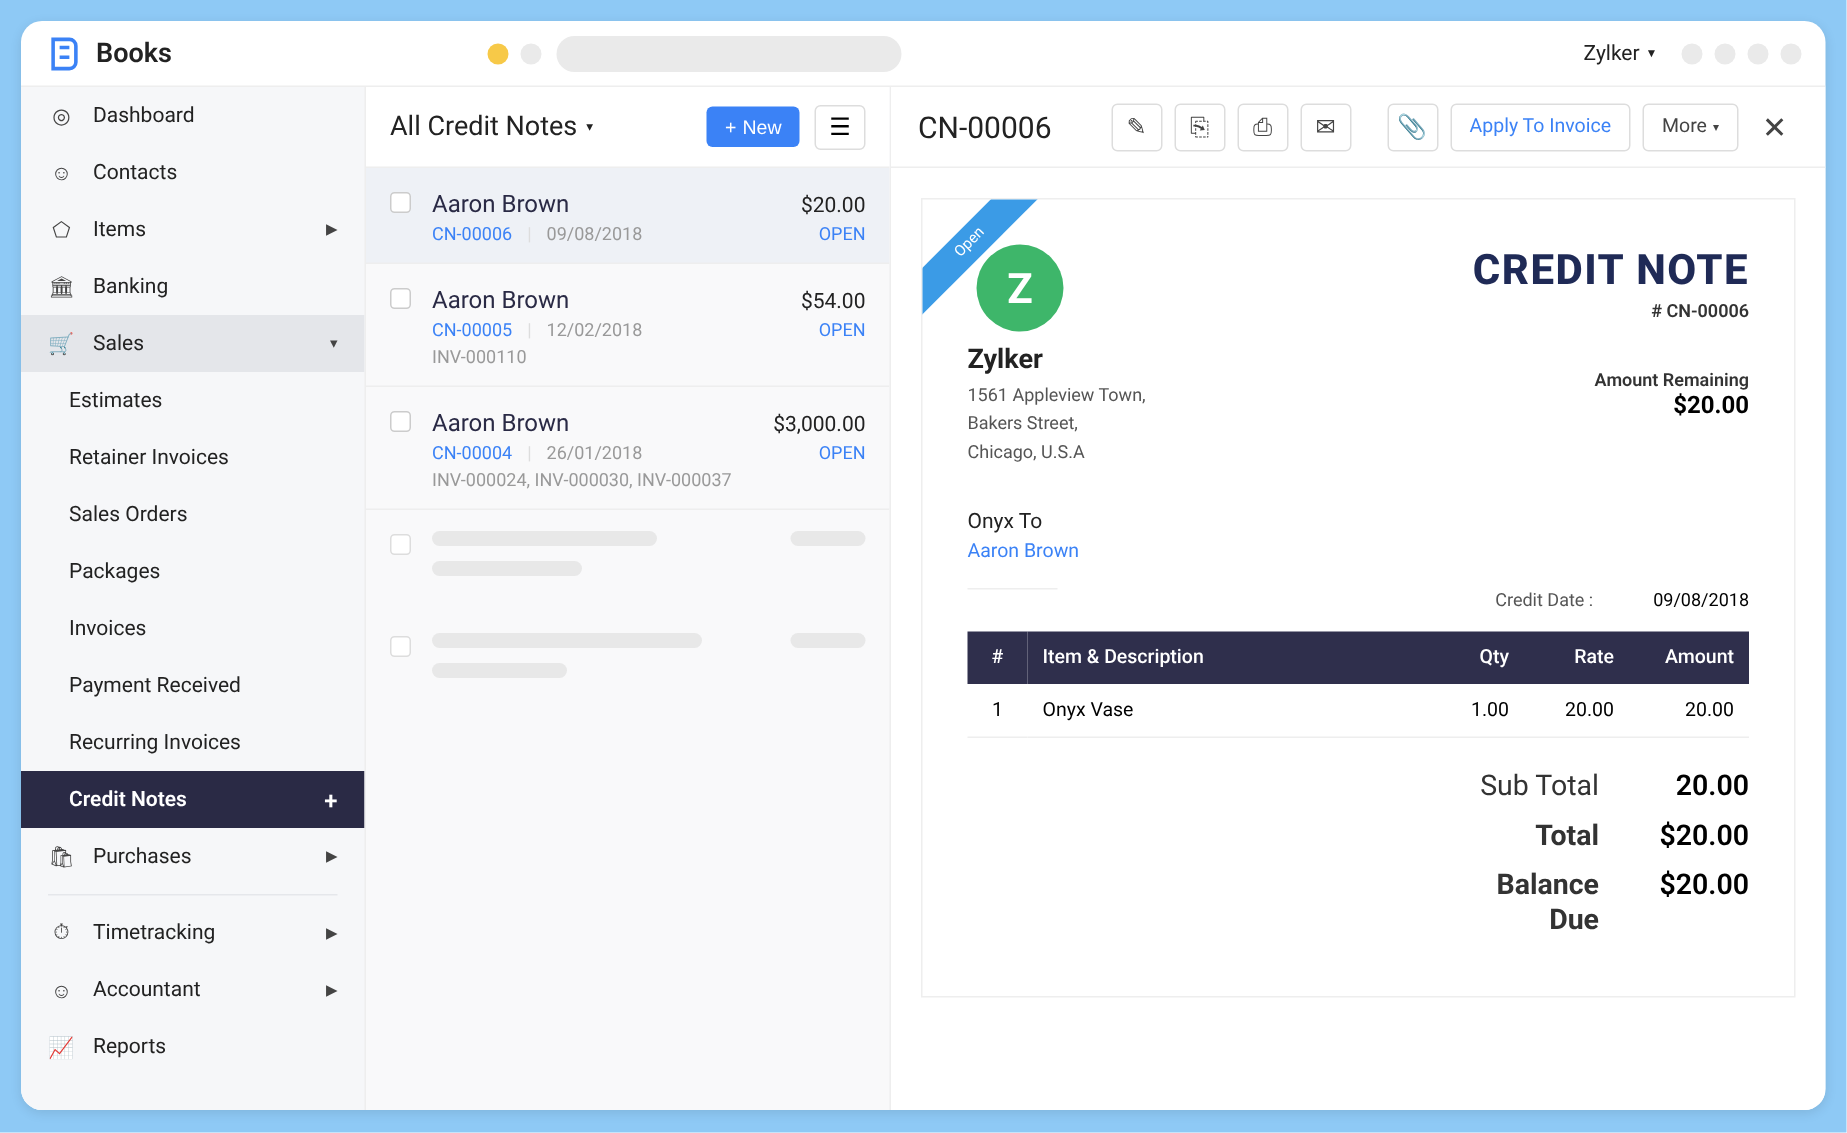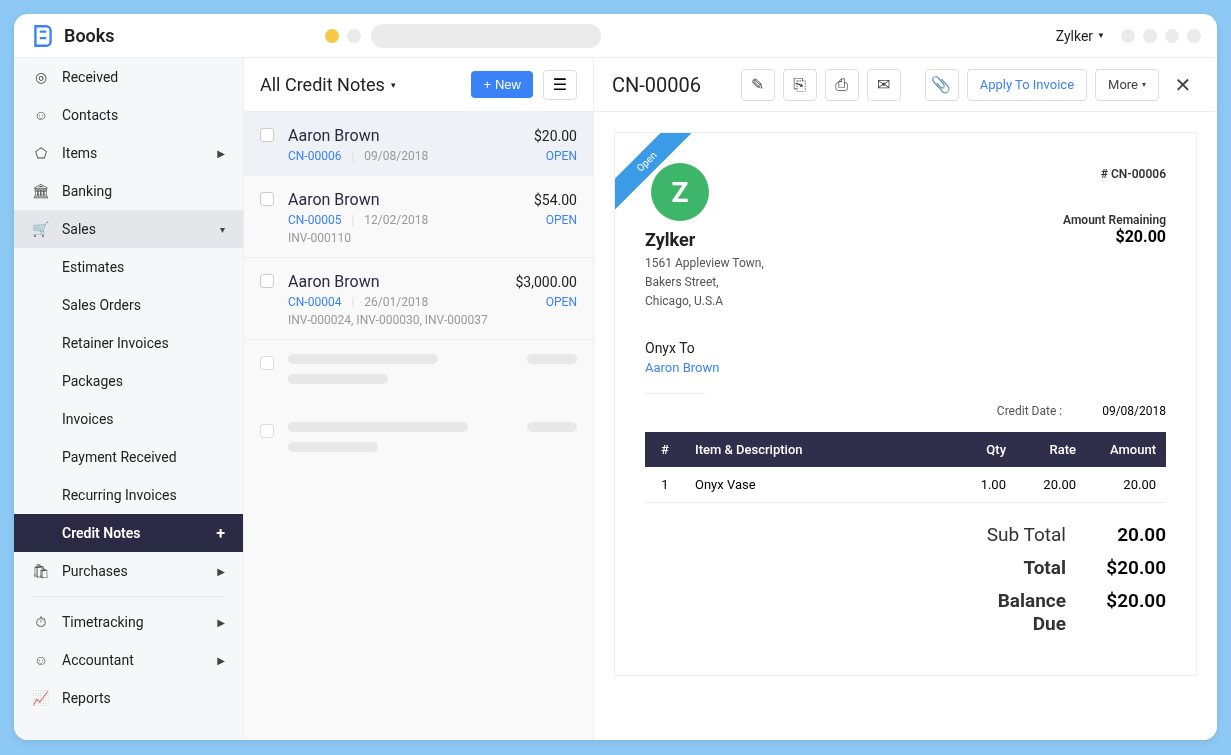--- a/index.html
+++ b/index.html
@@ -32,21 +32,21 @@
 .dot { width:14px; height:14px; border-radius:50%; background:#eaeaea; }
 .dot.y { background:#f7c948; }
 .capsule { width:230px; height:24px; border-radius:14px; background:#eaeaea; margin-left:10px; }
 .org { display:flex; align-items:center; gap:4px; font-size:14px; color:#222; cursor:pointer; margin-right:16px; }
 .right-dots { display:flex; gap:8px; }
 .rdot { width:14px; height:14px; border-radius:50%; background:#eaeaea; }
 .body { flex:1; display:flex; min-height:0; }
 .sidebar { width:230px; background:#f6f7f9; border-right:1px solid #eee; overflow-y:auto; }
 .nav-item { display:flex; align-items:center; height:38px; padding:0 18px; color:#222; font-size:14px; cursor:pointer; gap:12px; }
 .nav-item .ic { width:18px; display:flex; align-items:center; justify-content:center; color:#444; }
-.nav-item.sub { padding-left:48px; }
+.nav-item.sub { padding-left:32px; }
 .nav-item .chev { margin-left:auto; font-size:10px; color:#444; }
 .nav-item.selected { background:#e4e6ea; }
 .nav-item.active { background:#2a2a45; color:#fff; font-weight:600; }
 .nav-item.active .chev, .nav-item.active .plus { color:#fff; }
 .nav-item .plus { margin-left:auto; font-size:16px; }
 .nav-divider { height:1px; background:#e5e7eb; margin:6px 18px; }
 .list-pane { width:350px; border-right:1px solid #eee; background:#f9f9fa; display:flex; flex-direction:column; }
 .list-header { height:54px; background:#fff; display:flex; align-items:center; padding:0 16px; gap:10px; border-bottom:1px solid #eee; }
 .list-title { font-size:18px; color:#222; display:flex; align-items:center; gap:6px; cursor:pointer; }
 .btn-new { margin-left:auto; background:#3b82f6; color:#fff; border:none; border-radius:4px; padding:6px 12px; display:flex; align-items:center; gap:4px; font-size:13px; cursor:pointer; }
@@ -83,21 +83,21 @@
 .doc-org { font-size:18px; font-weight:700; color:#222; margin-top:8px; }
 .doc-addr { font-size:12px; color:#555; line-height:1.6; margin-top:4px; }
 .doc-right { margin-left:auto; text-align:right; }
 .doc-type { font-size:28px; font-weight:800; color:#1f2a56; letter-spacing:1px; }
 .doc-num { font-size:12px; color:#333; margin-top:4px; font-weight:600; }
 .doc-credits-lbl { font-size:12px; color:#333; margin-top:32px; font-weight:600; }
 .doc-credits-val { font-size:16px; font-weight:700; }
 .billto { margin-top:28px; }
 .billto-lbl { font-size:14px; color:#222; }
 .billto-name { color:#3b82f6; font-size:13px; margin-top:4px; display:inline-block; }
-.dates { display:flex; justify-content:flex-end; gap:40px; margin-top:10px; font-size:12px; }
+.dates { display:flex; justify-content:flex-end; gap:40px; font-size:12px; }
 .dates .lbl { color:#555; }
 table.items { width:100%; border-collapse:collapse; margin-top:14px; }
 table.items thead th { background:#2f2f4c; color:#fff; font-size:13px; font-weight:500; padding:10px; text-align:left; }
 table.items thead th.r, table.items tbody td.r { text-align:right; }
 table.items thead th.c, table.items tbody td.c { text-align:center; }
 table.items tbody td { padding:10px; font-size:13px; border-bottom:1px solid #eee; }
 .totals { margin-top:20px; display:flex; flex-direction:column; align-items:flex-end; gap:10px; font-size:19px; }
 .totals .row { display:flex; gap:30px; }
 .totals .lbl { width:100px; text-align:right; color:#333; }
 .totals .val { width:70px; text-align:right; font-weight:600; }
@@ -132,21 +132,21 @@
       <div class="rdot"></div>
       <div class="rdot"></div>
     </div>
   </div>
 
   <div class="body">
 
     <div class="sidebar">
       <div class="nav-item">
         <span class="ic">◎</span>
-        <span>Received</span>
+        <span>Dashboard</span>
       </div>
       <div class="nav-item">
         <span class="ic">☺</span>
         <span>Contacts</span>
       </div>
       <div class="nav-item">
         <span class="ic">⬠</span>
         <span>Items</span>
         <span class="chev">▶</span>
       </div>
@@ -156,24 +156,24 @@
       </div>
       <div class="nav-item selected">
         <span class="ic">🛒</span>
         <span>Sales</span>
         <span class="chev">▾</span>
       </div>
       <div class="nav-item sub">
           <span>Estimates</span>
         </div>
       <div class="nav-item sub">
+          <span>Retainer Invoices</span>
+        </div>
+      <div class="nav-item sub">
           <span>Sales Orders</span>
-        </div>
-      <div class="nav-item sub">
-          <span>Retainer Invoices</span>
         </div>
       <div class="nav-item sub">
           <span>Packages</span>
         </div>
       <div class="nav-item sub">
           <span>Invoices</span>
         </div>
       <div class="nav-item sub">
           <span>Payment Received</span>
         </div>
@@ -320,20 +320,21 @@
             <div class="doc-left">
               <div class="doc-logo">Z</div>
               <div class="doc-org">Zylker</div>
               <div class="doc-addr">
                 <div>1561 Appleview Town,</div>
                 <div>Bakers Street,</div>
                 <div>Chicago, U.S.A</div>
               </div>
             </div>
             <div class="doc-right">
+              <div class="doc-type">CREDIT NOTE</div>
               <div class="doc-num"># CN-00006</div>
               <div class="doc-credits-lbl">Amount Remaining</div>
               <div class="doc-credits-val">$20.00</div>
             </div>
           </div>
           <div class="billto">
             <div class="billto-lbl">Onyx To</div>
             <a class="billto-name">Aaron Brown</a>
             <div style="height:8px;border-bottom:1px solid #eee;width:60px;margin-top:10px;"></div>
           </div>

